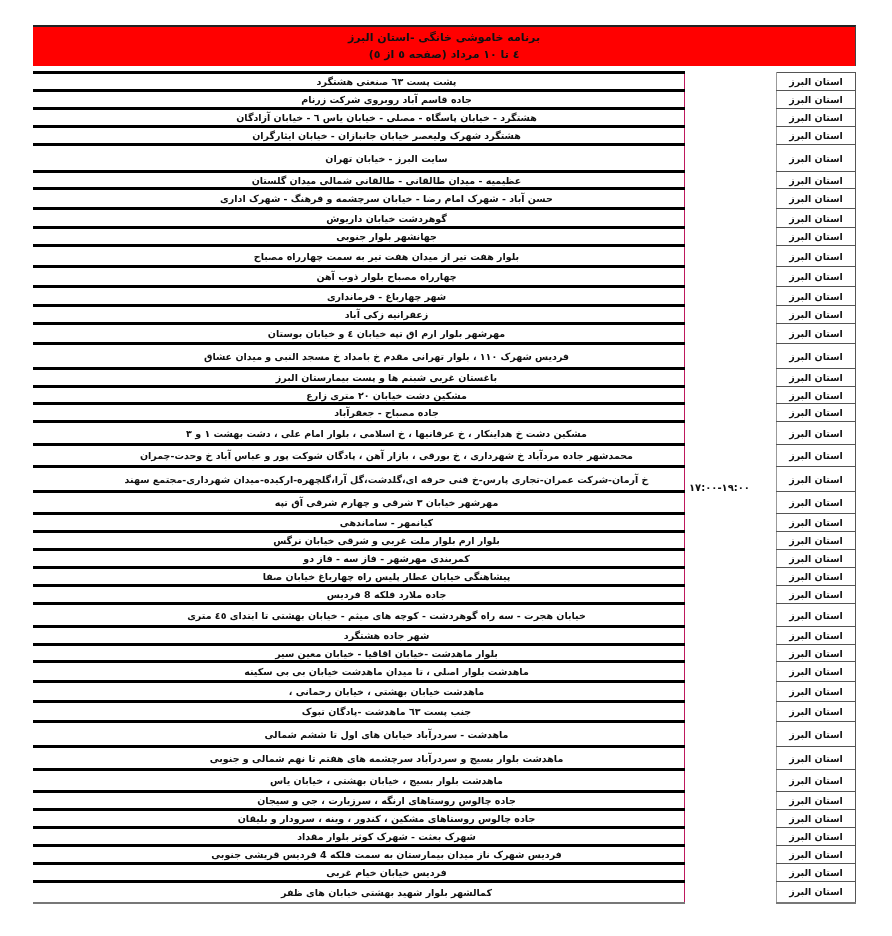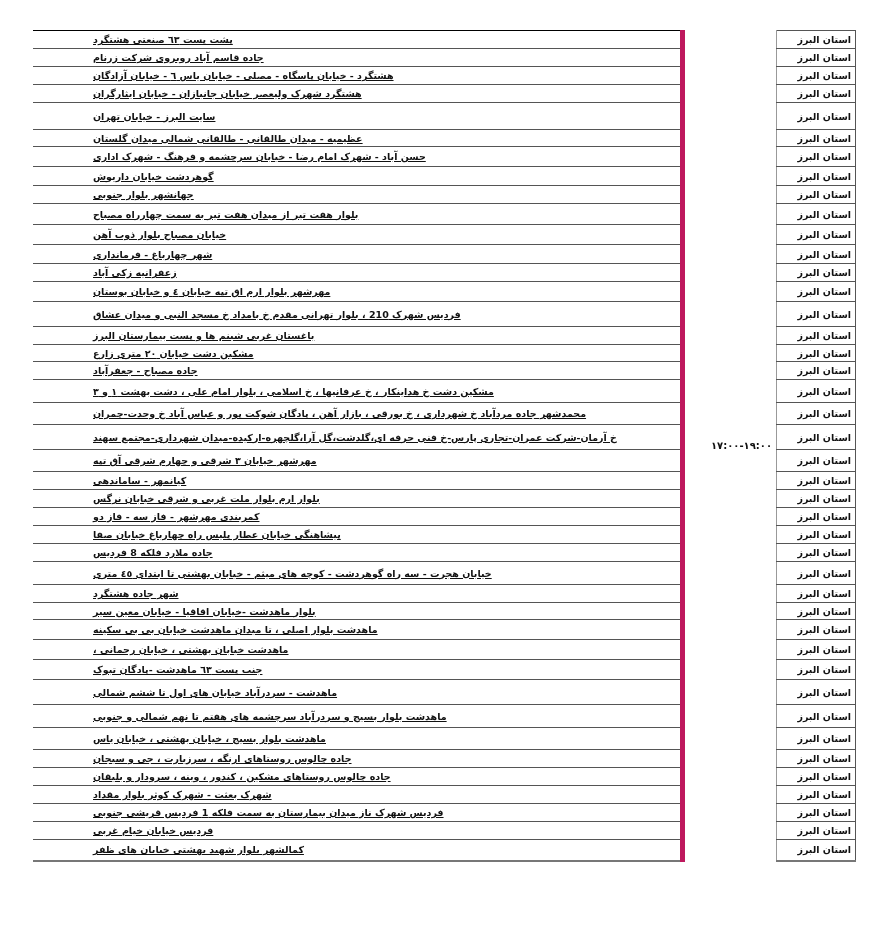--- a/index.html
+++ b/index.html
@@ -47,49 +47,52 @@
   table.schedule td {
     font-size: 9.5px;
     font-weight: bold;
     color: #111;
     padding: 0 4px;
     white-space: nowrap;
     overflow: hidden;
   }
   td.province {
     width: 70px;
-    text-align: right;
+    text-align: center;
     border-right: 1px solid #555;
     border-left: 1px solid #999;
     border-bottom: 1px solid #555;
     border-top: 1px solid #555;
   }
   td.time {
     width: 83px;
-    text-align: right;
+    text-align: left;
     vertical-align: middle;
-    border-left: 5px solid #be185d;
+    border-left: 1px solid #be185d;
     font-size: 10px !important;
   }
   td.address {
-    text-align: left;
+    text-align: center;
     border-bottom: 1px solid #555;
-    border-top: 1px solid #000000;
+    border-top: 3px solid #000000;
     padding-left: 60px !important;
-    text-decoration: underline;
   }
   tr.row-last td.province,
   tr.row-last td.address {
     border-bottom: 2px solid #777;
   }
 </style>
 </head>
 <body>
 
 <div class="sheet">
+  <div class="title-banner">
+    <span class="line">برنامه خاموشی خانگی -استان البرز</span>
+    <span class="line">٤  تا ١٠ مرداد (صفحه ٥ از ٥)</span>
+  </div>
 
   <table class="schedule">
     <tbody id="rows-body">
         <tr style="height: 18px;">
           <td class="province">استان البرز</td>
           <td class="time" rowspan="42">۱۷:۰۰-۱۹:۰۰</td>
           <td class="address">پشت پست ٦٣ صنعتی هشتگرد</td>
         </tr>
         <tr style="height: 18px;">
           <td class="province">استان البرز</td>
@@ -122,37 +125,37 @@
         <tr style="height: 18px;">
           <td class="province">استان البرز</td>
           <td class="address">جهانشهر  بلوار جنوبی</td>
         </tr>
         <tr style="height: 21px;">
           <td class="province">استان البرز</td>
           <td class="address">بلوار هفت تیر از میدان هفت تیر به سمت چهارراه مصباح</td>
         </tr>
         <tr style="height: 20px;">
           <td class="province">استان البرز</td>
-          <td class="address">خیابان مصباح بلوار ذوب آهن</td>
+          <td class="address">چهارراه مصباح بلوار ذوب آهن</td>
         </tr>
         <tr style="height: 19px;">
           <td class="province">استان البرز</td>
           <td class="address">شهر چهارباغ - فرمانداری</td>
         </tr>
         <tr style="height: 18px;">
           <td class="province">استان البرز</td>
           <td class="address">زعفرانیه زکی آباد</td>
         </tr>
         <tr style="height: 20px;">
           <td class="province">استان البرز</td>
           <td class="address">مهرشهر بلوار ارم اق تپه خیابان ٤ و خیابان بوستان</td>
         </tr>
         <tr style="height: 25px;">
           <td class="province">استان البرز</td>
-          <td class="address">فردیس شهرک 210 ، بلوار تهرانی مقدم خ بامداد خ مسجد النبی و میدان عشاق</td>
+          <td class="address">فردیس شهرک ۱۱۰ ، بلوار تهرانی مقدم خ بامداد خ مسجد النبی و میدان عشاق</td>
         </tr>
         <tr style="height: 18px;">
           <td class="province">استان البرز</td>
           <td class="address">باغستان غربی شبنم ها و پست بیمارستان البرز</td>
         </tr>
         <tr style="height: 17px;">
           <td class="province">استان البرز</td>
           <td class="address">مشکین دشت خیابان ۲۰ متری زارع</td>
         </tr>
         <tr style="height: 18px;">
@@ -238,21 +241,21 @@
         <tr style="height: 18px;">
           <td class="province">استان البرز</td>
           <td class="address">جاده چالوس روستاهای مشکین  ، کندور ، وینه ، سرودار و بلیقان</td>
         </tr>
         <tr style="height: 18px;">
           <td class="province">استان البرز</td>
           <td class="address">شهرک بعثت - شهرک کوثر بلوار مقداد</td>
         </tr>
         <tr style="height: 18px;">
           <td class="province">استان البرز</td>
-          <td class="address">فردیس شهرک ناز  میدان بیمارستان به سمت فلکه 1 فردیس   قریشی جنوبی</td>
+          <td class="address">فردیس شهرک ناز  میدان بیمارستان به سمت فلکه 4 فردیس   قریشی جنوبی</td>
         </tr>
         <tr style="height: 18px;">
           <td class="province">استان البرز</td>
           <td class="address">فردیس خیابان خیام غربی</td>
         </tr>
         <tr class="row-last" style="height: 21px;">
           <td class="province">استان البرز</td>
           <td class="address">کمالشهر بلوار شهید بهشتی خیابان های ظفر</td>
         </tr>
       </tbody>

